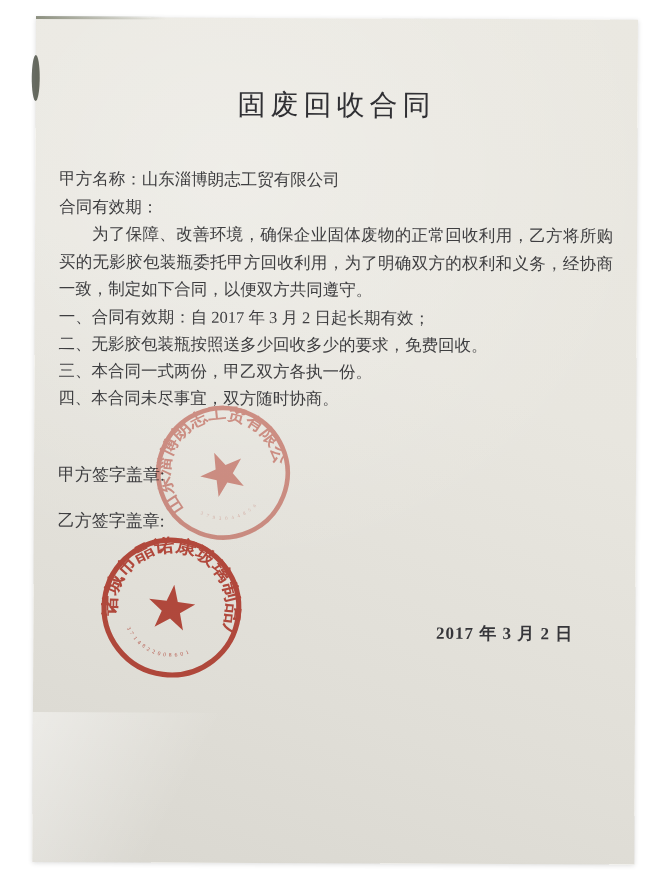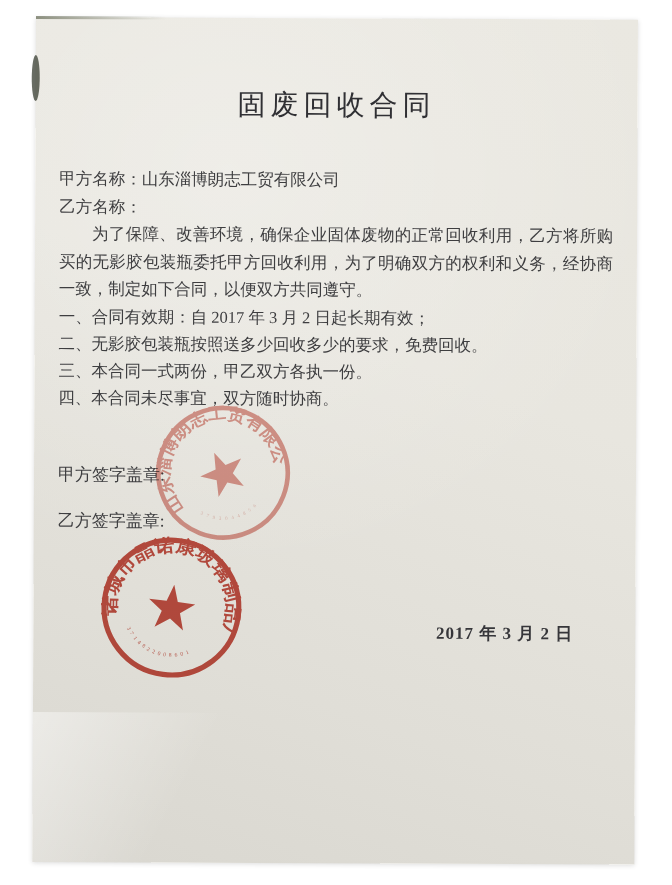--- a/index.html
+++ b/index.html
@@ -56,21 +56,21 @@
 <body>
 
 <div class="paper">
   <div class="top-sliver"></div>
   <div class="edge-notch"></div>
 
   <h1 class="title">固废回收合同</h1>
 
   <div class="meta">
     <div><span>甲方名称：</span><span>山东淄博朗志工贸有限公司</span></div>
-    <div><span>乙方名称：</span></div>
+    <div><span>合同有效期：</span></div>
   </div>
 
   <p class="intro">为了保障、改善环境，确保企业固体废物的正常回收利用，乙方将所购买的无影胶包装瓶委托甲方回收利用，为了明确双方的权利和义务，经协商一致，制定如下合同，以便双方共同遵守。</p>
 
   <div class="clause">一、合同有效期：自 2017 年 3 月 2 日起长期有效；</div>
   <div class="clause">二、无影胶包装瓶按照送多少回收多少的要求，免费回收。</div>
   <div class="clause">三、本合同一式两份，甲乙双方各执一份。</div>
   <div class="clause">四、本合同未尽事宜，双方随时协商。</div>
 
   <div class="sign a">甲方签字盖章:</div>

